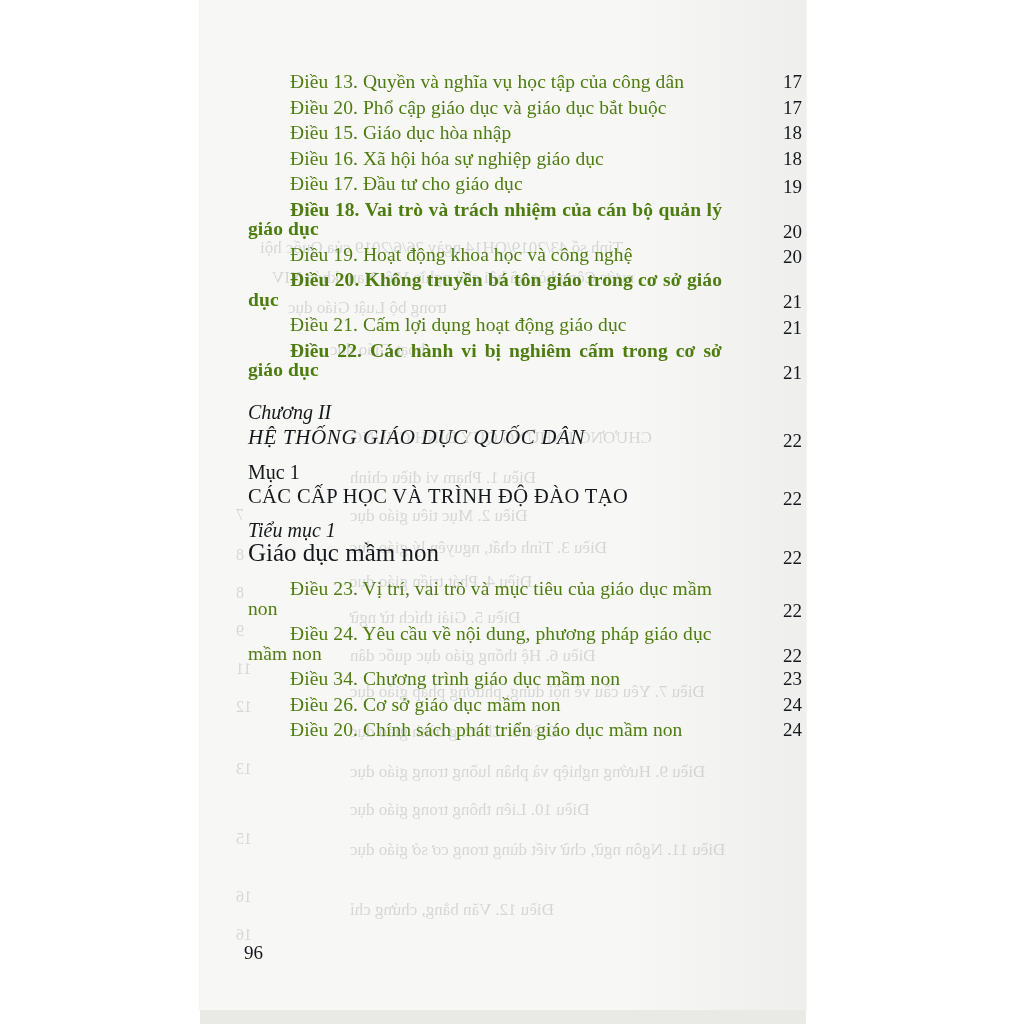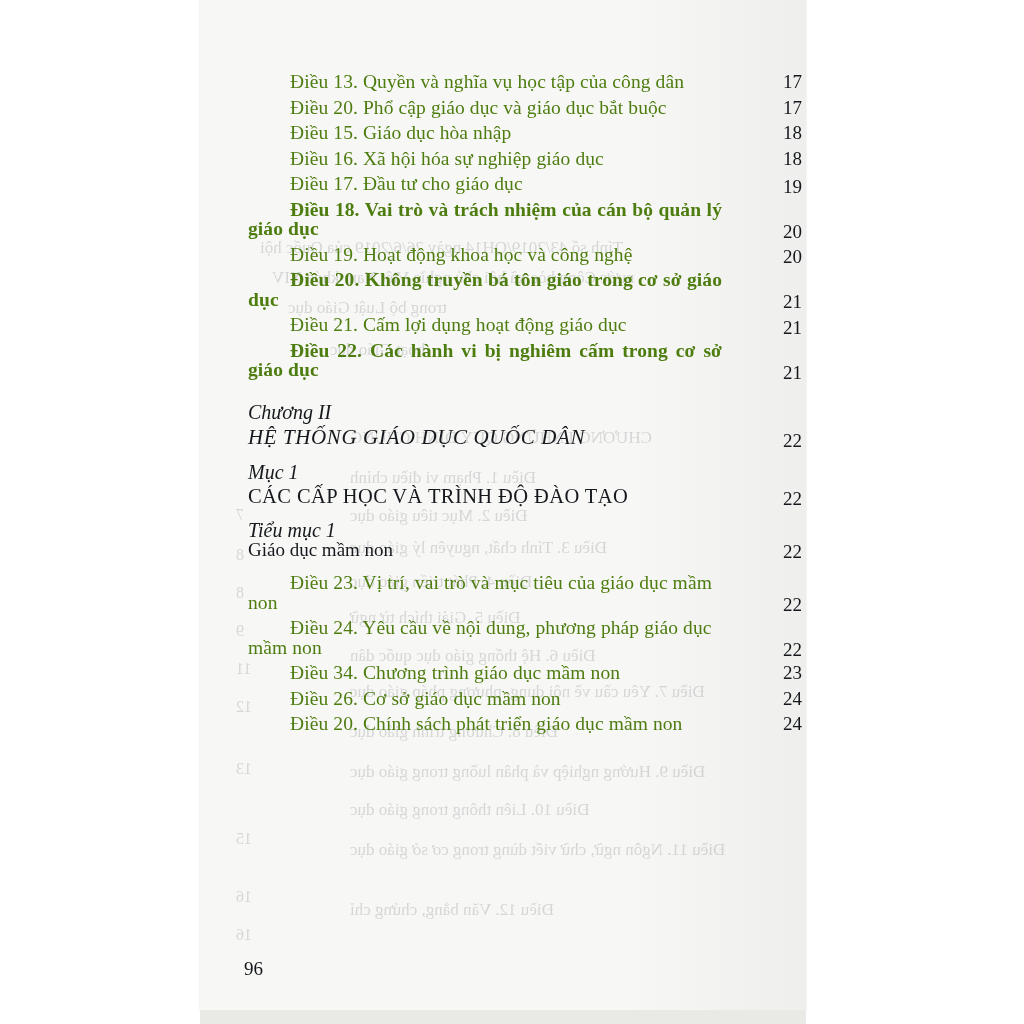--- a/index.html
+++ b/index.html
@@ -107,43 +107,41 @@
     font-size: 20px;
     margin-bottom: 5px;
   }
   .chapter-title {
     font-size: 21px;
     letter-spacing: 0.6px;
     margin-bottom: 2px;
     font-style: italic;
   }
   .muc-label {
-    font-style: italic;
     font-size: 20px;
     margin-bottom: 4px;
   }
   .muc-title {
     font-size: 20.5px;
     letter-spacing: 0.4px;
   }
   .tieumuc-label {
     font-style: italic;
     font-size: 20px;
   }
   .sub-title {
-    font-size: 19px;
+    font-size: 25px;
   }
 
   .page-number {
     position: absolute;
     left: 244px;
     top: 942px;
     font-size: 19px;
     color: #14171b;
-    margin-top: 16px;
   }
 
   
   .ghost {
     position: absolute;
     color: rgba(40,45,55,0.16);
     font-size: 17px;
     transform: scaleX(-1);
     white-space: nowrap;
     pointer-events: none;

